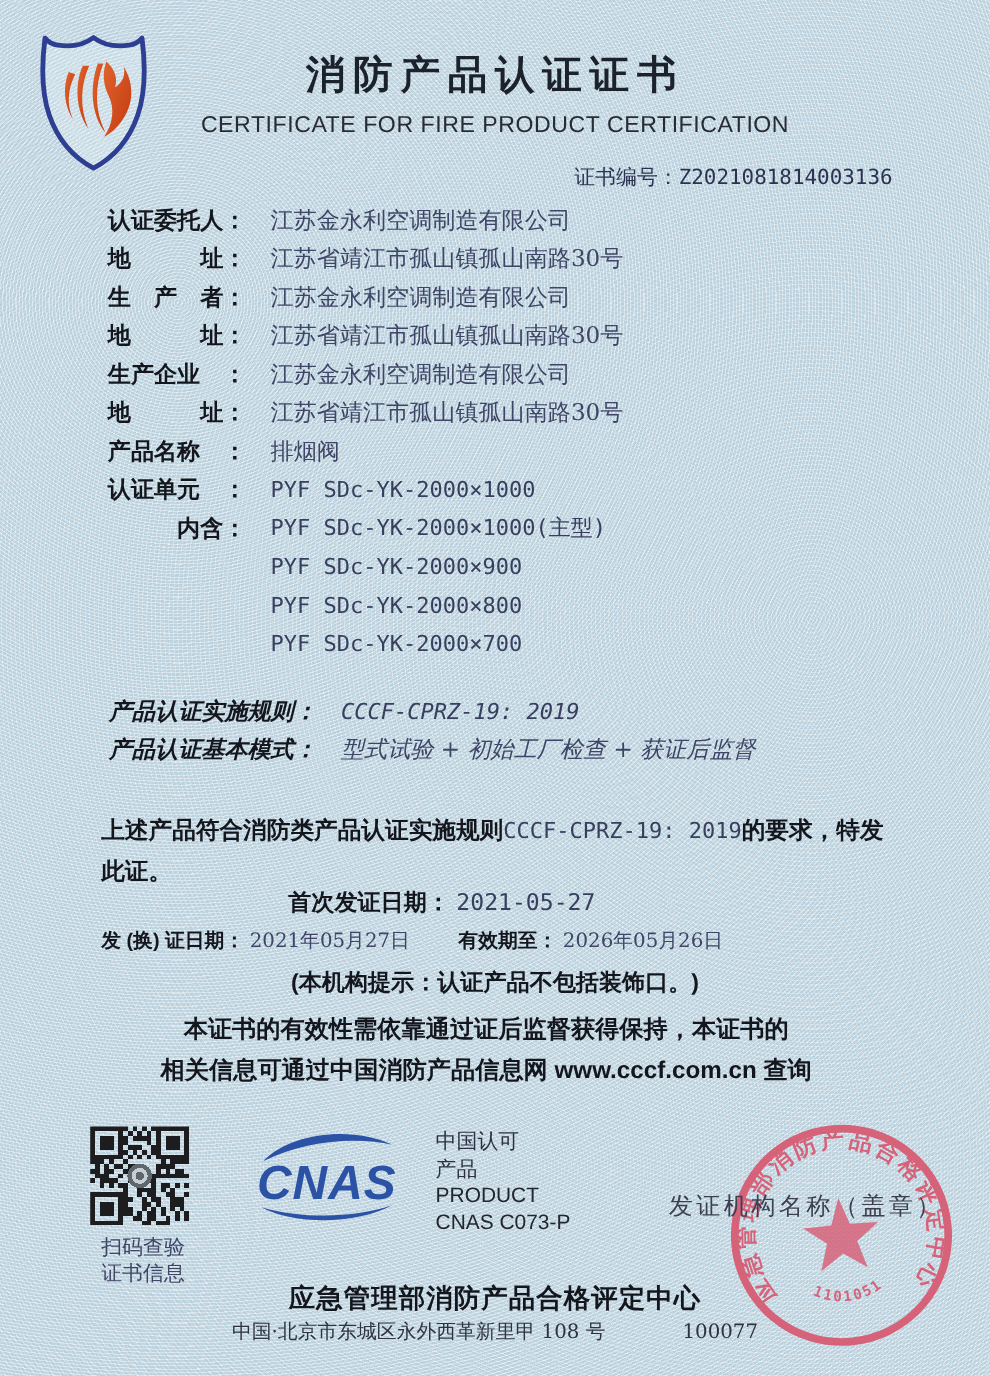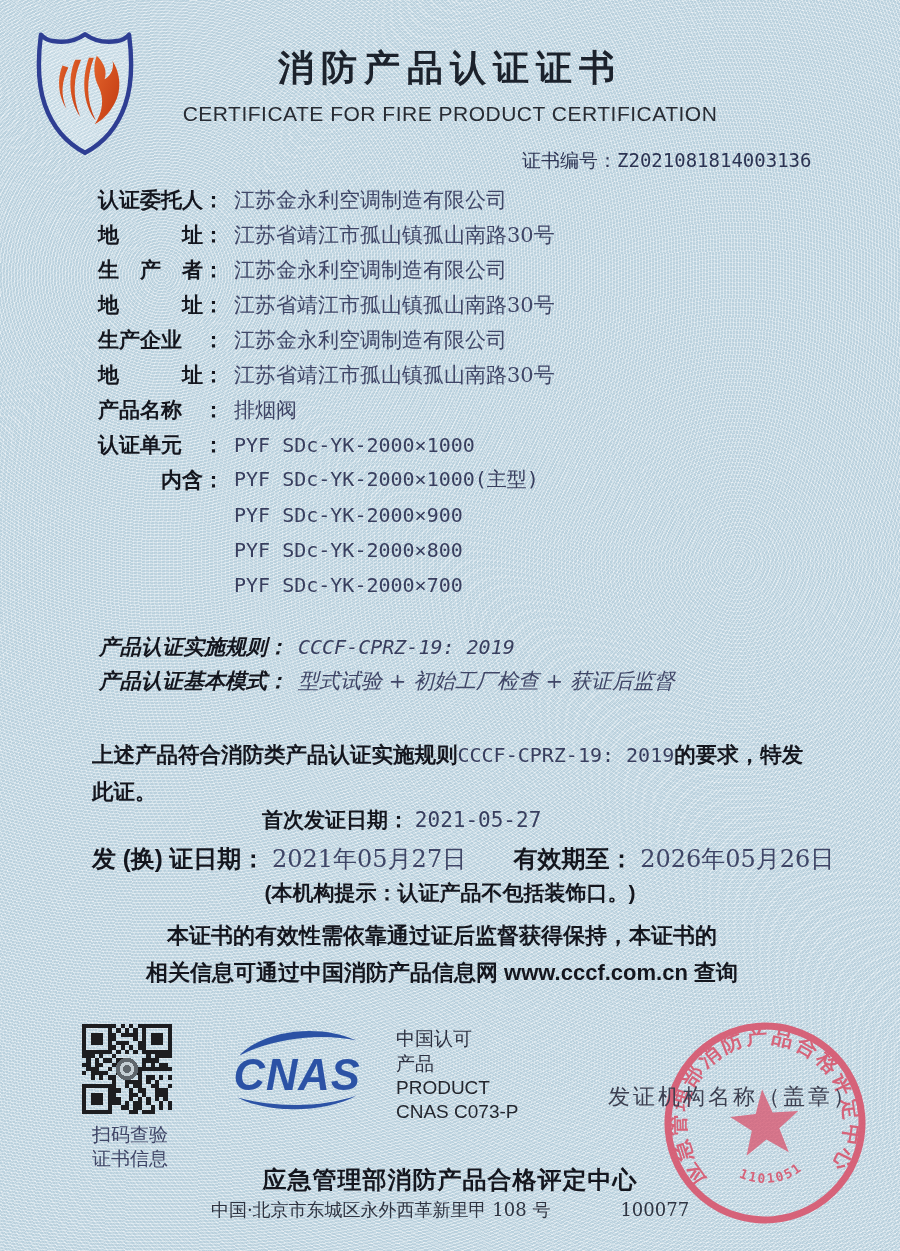--- a/index.html
+++ b/index.html
@@ -20,34 +20,34 @@
   .title{left:0;right:0;top:44px;text-align:center;font-size:36px;font-weight:700;
          letter-spacing:7px;color:#1c222c;font-family:Liberation Serif, serif;}
   .subtitle{left:0;right:0;top:102px;text-align:center;font-size:21px;font-weight:500;
             letter-spacing:.5px;color:#272b33;}
   .certno{left:522px;top:148px;font-size:19px;color:#2c3352;
           font-family:"DejaVu Serif","Liberation Serif",serif;}
   .certno .mono{font-family:"DejaVu Sans Mono","Liberation Mono",monospace;}
   
   .fields{left:92px;top:182px;}
   .rules{left:92px;top:630px;font-style:italic;}
-  .row{height:35px;display:flex;align-items:center;}
+  .row{height:35px;display:flex;align-items:center;gap:12px;}
   .rules .row{height:34px;}
   .lab{display:inline-block;width:132px;font-size:21px;font-weight:700;color:#14161e;
        text-align:right;white-space:pre;}
   .rules .lab{width:196px;}
   .val{margin-left:10px;font-size:21px;color:#3f4566;
        font-family:"DejaVu Serif","Liberation Serif",serif;white-space:pre;}
   .val.mono{font-family:"DejaVu Sans Mono","Liberation Mono",monospace;font-size:20px;color:#383e5e;}
   
   .statement{left:92px;top:737px;width:745px;font-size:21.5px;font-weight:700;color:#14161e;line-height:37px;}
   .statement .code{font-family:"DejaVu Sans Mono","Liberation Mono",monospace;font-weight:400;font-size:20px;color:#383e5e;}
   
   .first-date{left:262px;top:806px;font-size:21px;}
-  .issue-line{left:92px;top:843px;font-size:24px;}
+  .issue-line{left:92px;top:843px;font-size:18px;}
   .note-line{left:0;right:0;top:879px;text-align:center;font-size:21px;font-weight:700;color:#14161e;}
   .dlabel{font-weight:700;color:#14161e;}
   .dval{font-family:"DejaVu Serif","Liberation Serif",serif;color:#3f4566;}
   .dval.mono{font-family:"DejaVu Sans Mono","Liberation Mono",monospace;color:#383e5e;}
   .gap{display:inline-block;width:34px;}
   .maint{left:0;right:16px;text-align:center;font-size:22px;font-weight:700;color:#14161e;}
   .maint1{top:921px;} .maint2{top:958px;}
   
   .qr{left:82px;top:1024px;width:90px;height:90px;}
   .qr-cap{left:70px;top:1122px;width:120px;text-align:center;font-size:19px;line-height:24px;

